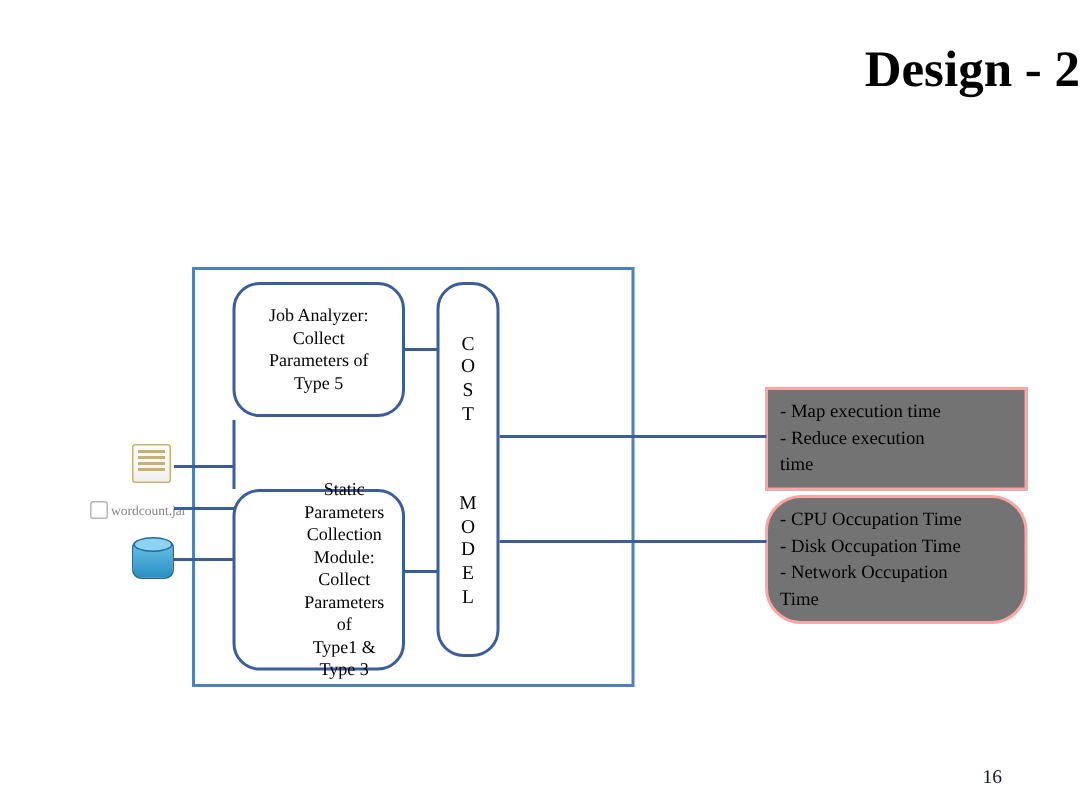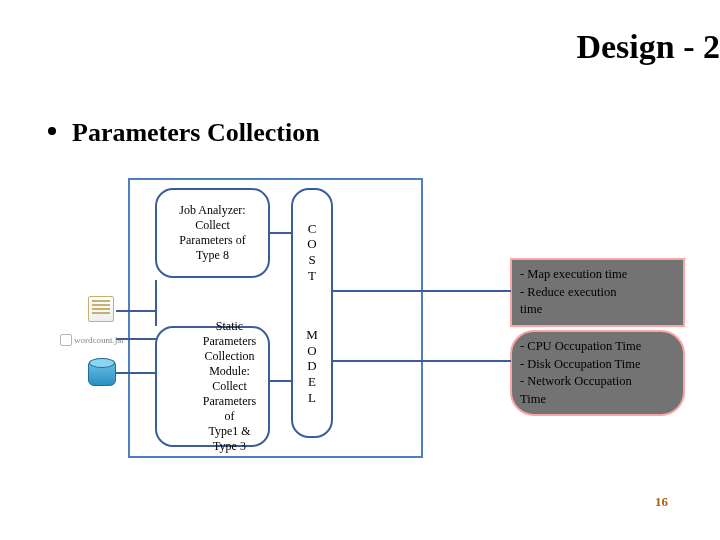--- a/index.html
+++ b/index.html
@@ -1,21 +1,21 @@
 <!DOCTYPE html>
 <html><head>
 <meta charset="utf-8">
 <style>
   * { box-sizing: border-box; margin: 0; padding: 0; }
   html, body { width: 720px; height: 540px; font-family: "Times New Roman", serif; background: #fff; }
   .slide { position: relative; width: 720px; height: 540px; }
   .title { position: absolute; top: 28px; left: 0; width: 100%; text-align: right; font-size: 34px; font-weight: bold; }
   .bullet { position: absolute; top: 118px; left: 48px; font-size: 26px; font-weight: bold; }
   .bullet .dot { display: inline-block; width: 8px; height: 8px; background: #000; border-radius: 50%; margin-right: 16px; vertical-align: middle; position: relative; top: -4px; }
-  .pagenum { position: absolute; bottom: 30px; right: 52px; font-size: 13px; color: #a16207; font-weight: bold; }
+  .pagenum { position: absolute; bottom: 14px; right: 52px; font-size: 13px; color: #0f172a; }
 
   
   .box { position: absolute; left: 128px; top: 178px; width: 295px; height: 280px; border: 2px solid #4e7fbf; background: #fff; }
   .node { position: absolute; background: #fff; border: 2px solid #3b5e9a; border-radius: 18px; font-size: 12px; text-align: center; display: flex; align-items: center; justify-content: center; padding: 4px 6px; line-height: 1.25; }
   .node.top  { left: 155px; top: 188px; width: 115px; height: 90px; }
   .node.bot  { left: 155px; top: 326px; width: 115px; height: 121px; padding-left: 40px; }
   .node.cost { left: 291px; top: 188px; width: 42px; height: 250px; flex-direction: column; font-size: 13px; gap: 8px; }
   .cost .stack { display: flex; flex-direction: column; align-items: center; line-height: 1.2; }
   .cost .spacer { height: 28px; }
 
@@ -36,38 +36,35 @@
   
   .seg { position:absolute; background:#3b5e9a; }
   .seg.h { height:2px; }
   .seg.v { width:2px; }
 </style>
 </head>
 <body>
 
 <div class="slide">
   <div class="title">Design - 2</div>
-  <div class="bullet">
-    <span class="dot"></span><span>Parameters Collection</span>
-  </div>
 
   <div class="ico sheet"></div>
   <div class="jar">
       <span class="cup"></span>
       <span>wordcount.jar</span>
     </div>
   <div class="ico db"></div>
 
   <div class="box"></div>
 
   <div class="node top">
       <span style="white-space:pre-line">Job Analyzer:
 Collect
 Parameters of
-Type 8</span>
+Type 5</span>
     </div>
   <div class="node bot">
       <span style="white-space:pre-line">Static Parameters
 Collection
 Module:
 Collect
 Parameters of
 Type1 &amp; Type 3</span>
     </div>
   <div class="node cost">

